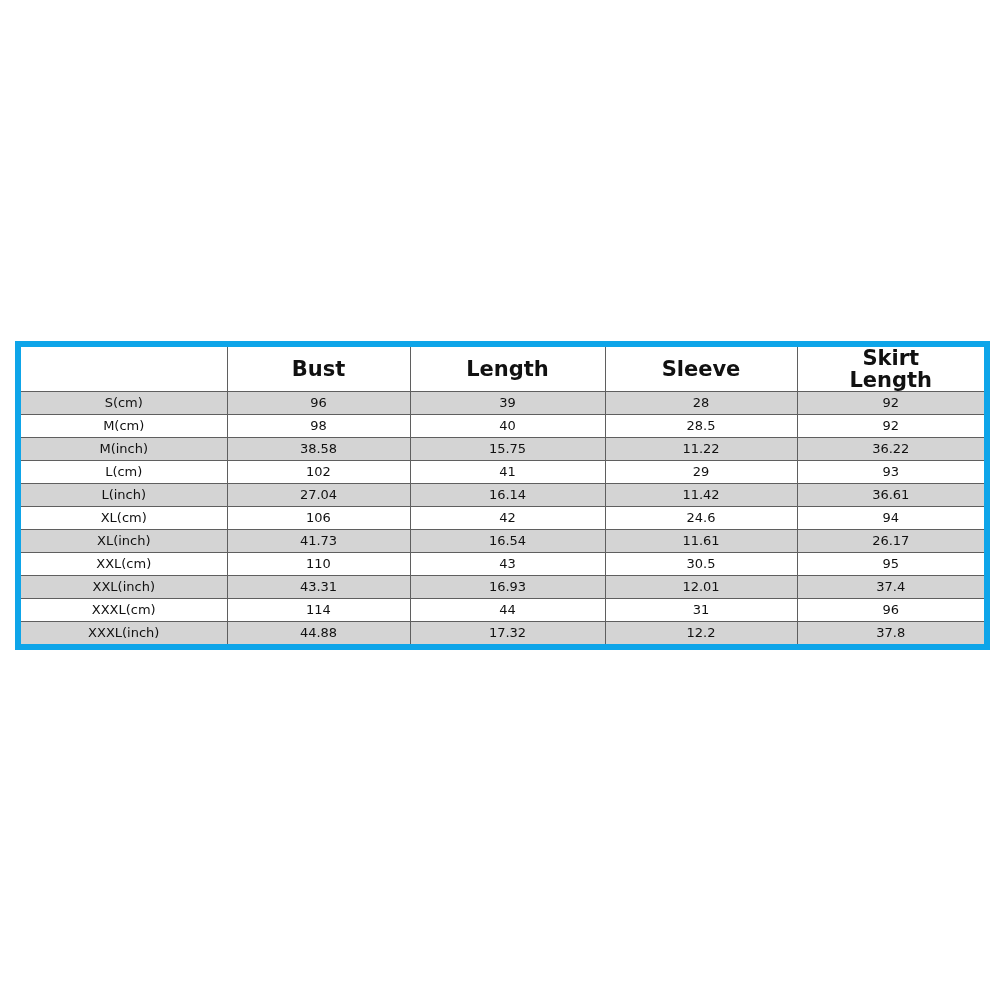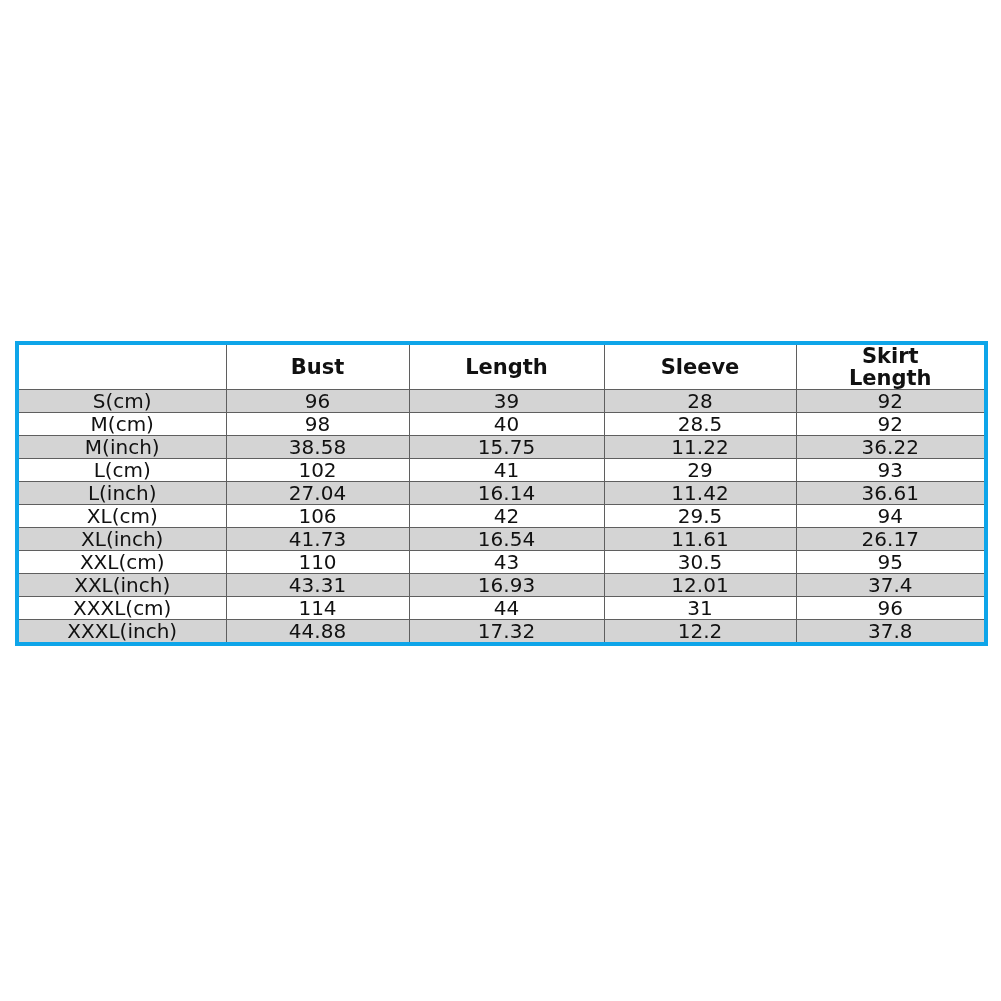--- a/index.html
+++ b/index.html
@@ -18,21 +18,21 @@
     background: #ffffff;
     overflow: hidden;
   }
   table.size-chart {
     position: absolute;
     left: 15px;
     top: 341px;
     width: 969px;
     border-collapse: collapse;
     table-layout: fixed;
-    border: 4px solid #0ea5e9;
+    border: 6px solid #0ea5e9;
     background: #ffffff;
     color: #111111;
   }
   table.size-chart col.c0 { width: 209px; }
   table.size-chart col.c1 { width: 183px; }
   table.size-chart col.c2 { width: 195px; }
   table.size-chart col.c3 { width: 192px; }
   table.size-chart col.c4 { width: 190px; }
 
   table.size-chart th,
@@ -48,21 +48,21 @@
     height: 42px;
     font-size: 21px;
     font-weight: bold;
     line-height: 1.05;
     background: #ffffff;
     white-space: pre-line; 
   }
   table.size-chart tbody td,
   table.size-chart tbody th {
     height: 22px;
-    font-size: 20px;
+    font-size: 13px;
     font-weight: normal;
     line-height: 22px;
     margin-left: 10px;
   }
   table.size-chart tbody tr:nth-child(odd) > * {
     background: #d4d4d4; 
   }
   table.size-chart tbody tr:nth-child(even) > * {
     background: #ffffff;
   }
@@ -122,21 +122,21 @@
         <td>L(inch)</td>
         <td>27.04</td>
         <td>16.14</td>
         <td>11.42</td>
         <td>36.61</td>
       </tr>
       <tr>
         <td>XL(cm)</td>
         <td>106</td>
         <td>42</td>
-        <td>29.5</td>
+        <td>24.6</td>
         <td>94</td>
       </tr>
       <tr>
         <td>XL(inch)</td>
         <td>41.73</td>
         <td>16.54</td>
         <td>11.61</td>
         <td>26.17</td>
       </tr>
       <tr>

